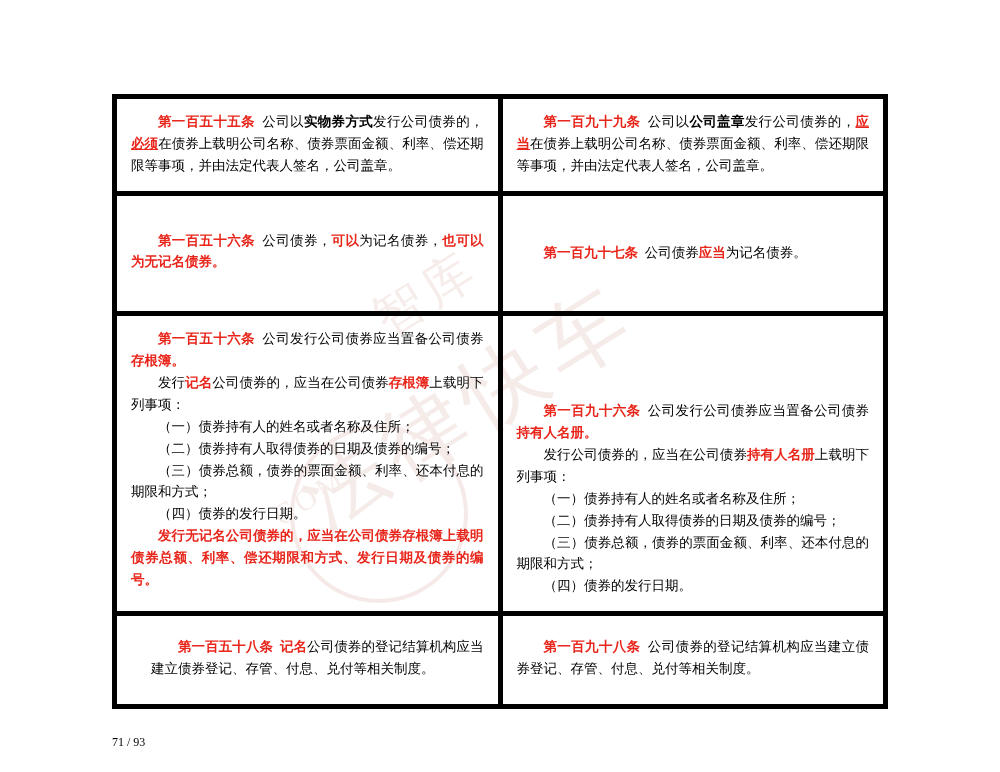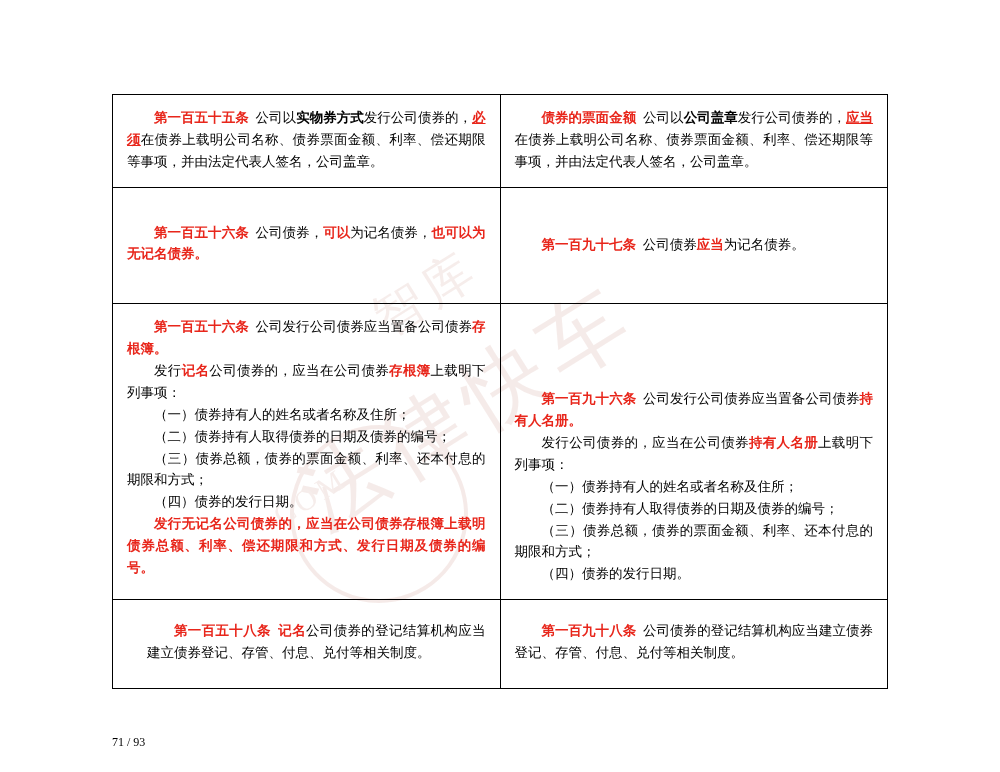--- a/index.html
+++ b/index.html
@@ -74,21 +74,21 @@
 
   table.law-table {
     position: absolute;
     left: 112px;
     top: 94px;
     width: 776px;
     border-collapse: collapse;
     z-index: 2;
   }
   table.law-table td {
-    border: 1px solid #000000;
+    border: 5px solid #000000;
     vertical-align: top;
     padding: 12px 14px 14px 14px;
     width: 50%;
     font-size: 13.5px;
     line-height: 1.62;
     color: #000;
   }
 
   p {
     margin: 0;
@@ -124,21 +124,21 @@
   </div>
 
   <table class="law-table">
     <tbody>
 
       <tr>
         <td>
           <p class="ind2"><span class="art">第一百五十五条</span>&nbsp;&nbsp;公司以<span class="blk-b">实物券方式</span>发行公司债券的，<span class="red-b u">必须</span>在债券上载明公司名称、债券票面金额、利率、偿还期限等事项，并由法定代表人签名，公司盖章。</p>
         </td>
         <td>
-          <p class="ind2"><span class="art">债券的票面金额</span>&nbsp;&nbsp;公司以<span class="blk-b">公司盖章</span>发行公司债券的，<span class="red-b u">应当</span>在债券上载明公司名称、债券票面金额、利率、偿还期限等事项，并由法定代表人签名，公司盖章。</p>
+          <p class="ind2"><span class="art">第一百九十九条</span>&nbsp;&nbsp;公司以<span class="blk-b">公司盖章</span>发行公司债券的，<span class="red-b u">应当</span>在债券上载明公司名称、债券票面金额、利率、偿还期限等事项，并由法定代表人签名，公司盖章。</p>
         </td>
       </tr>
 
       <tr>
         <td>
           <div style="padding:22px 0 22px 0;">
             <p class="ind2"><span class="art">第一百五十六条</span>&nbsp;&nbsp;公司债券，<span class="red-b">可以</span>为记名债券，<span class="red-b">也可以为无记名债券。</span></p>
           </div>
         </td>
         <td>

